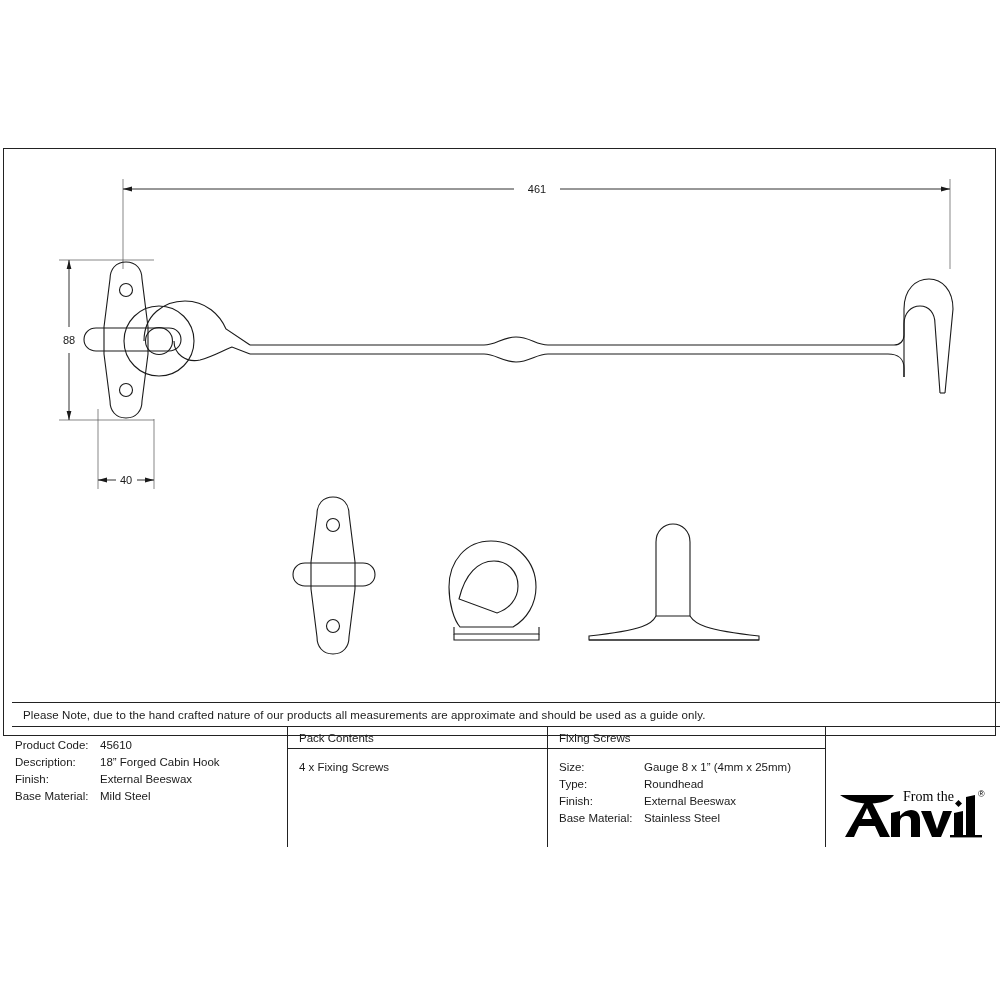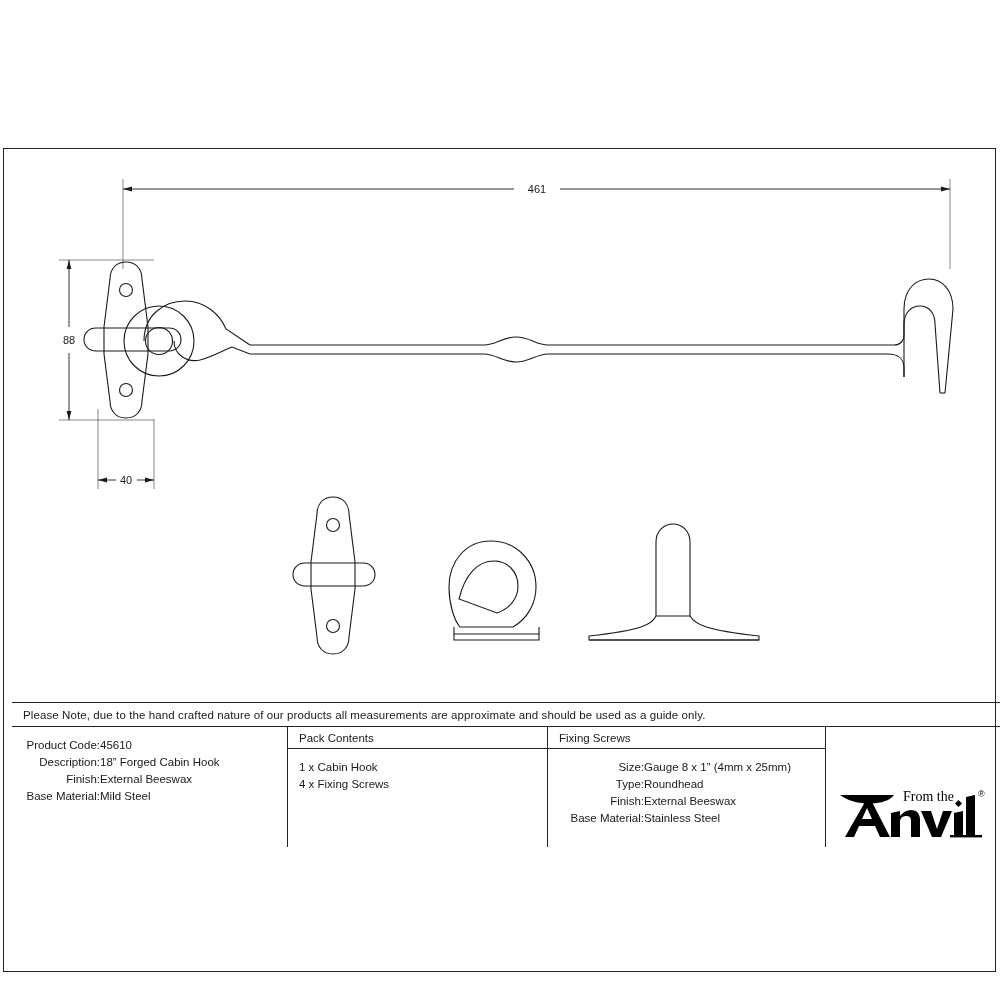--- a/index.html
+++ b/index.html
@@ -13,21 +13,21 @@
     font-family: "Liberation Sans", sans-serif;
     color: #1a1a1a;
     position: relative;
     overflow: hidden;
   }
   #sheet {
     position: absolute;
     left: 3px;
     top: 148px;
     width: 993px;
-    height: 824px;
+    height: 588px;
     border: 1.5px solid #222222;
     box-sizing: border-box;
     background: #ffffff;
   }
   #drawing-area {
     position: absolute;
     left: 0;
     top: 0;
     width: 991px;
     height: 553px;
@@ -100,21 +100,21 @@
     padding: 10px 0 0 11px;
     box-sizing: border-box;
   }
   .spec-line {
     display: flex;
     font-size: 11.5px;
     line-height: 17px;
     color: #1a1a1a;
     white-space: nowrap;
   }
-  .spec-key { width: 85px; flex: 0 0 85px; text-align: right; }
+  .spec-key { width: 85px; flex: 0 0 85px; }
   .spec-val { }
   .plain-line {
     font-size: 11.5px;
     line-height: 17px;
     color: #1a1a1a;
     white-space: nowrap;
   }
   
   .col-d {
     display: flex;
@@ -317,21 +317,20 @@
         <div class="spec-line">
           <span class="spec-key">Base Material:</span>
           <span class="spec-val">Mild Steel</span>
         </div>
       </div>
     </div>
 
     <div class="col col-b col-sep">
       <div class="col-head">Pack Contents</div>
       <div class="col-body">
-        <div class="plain-line">1 x Cabin Hook</div>
         <div class="plain-line">4 x Fixing Screws</div>
       </div>
     </div>
 
     <div class="col col-c col-sep">
       <div class="col-head">Fixing Screws</div>
       <div class="col-body">
         <div class="spec-line">
           <span class="spec-key">Size:</span>
           <span class="spec-val">Gauge 8 x 1” (4mm x 25mm)</span>

